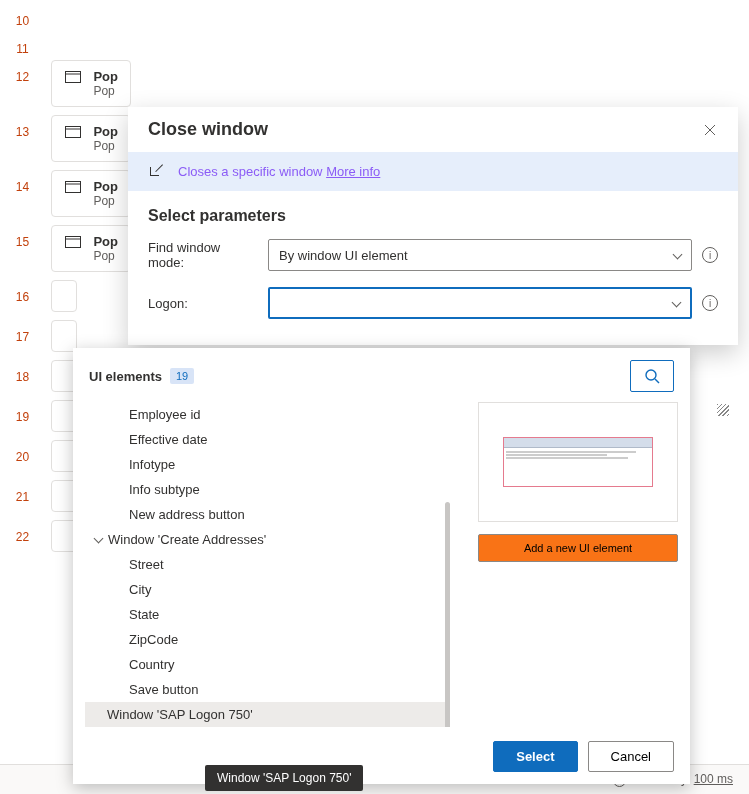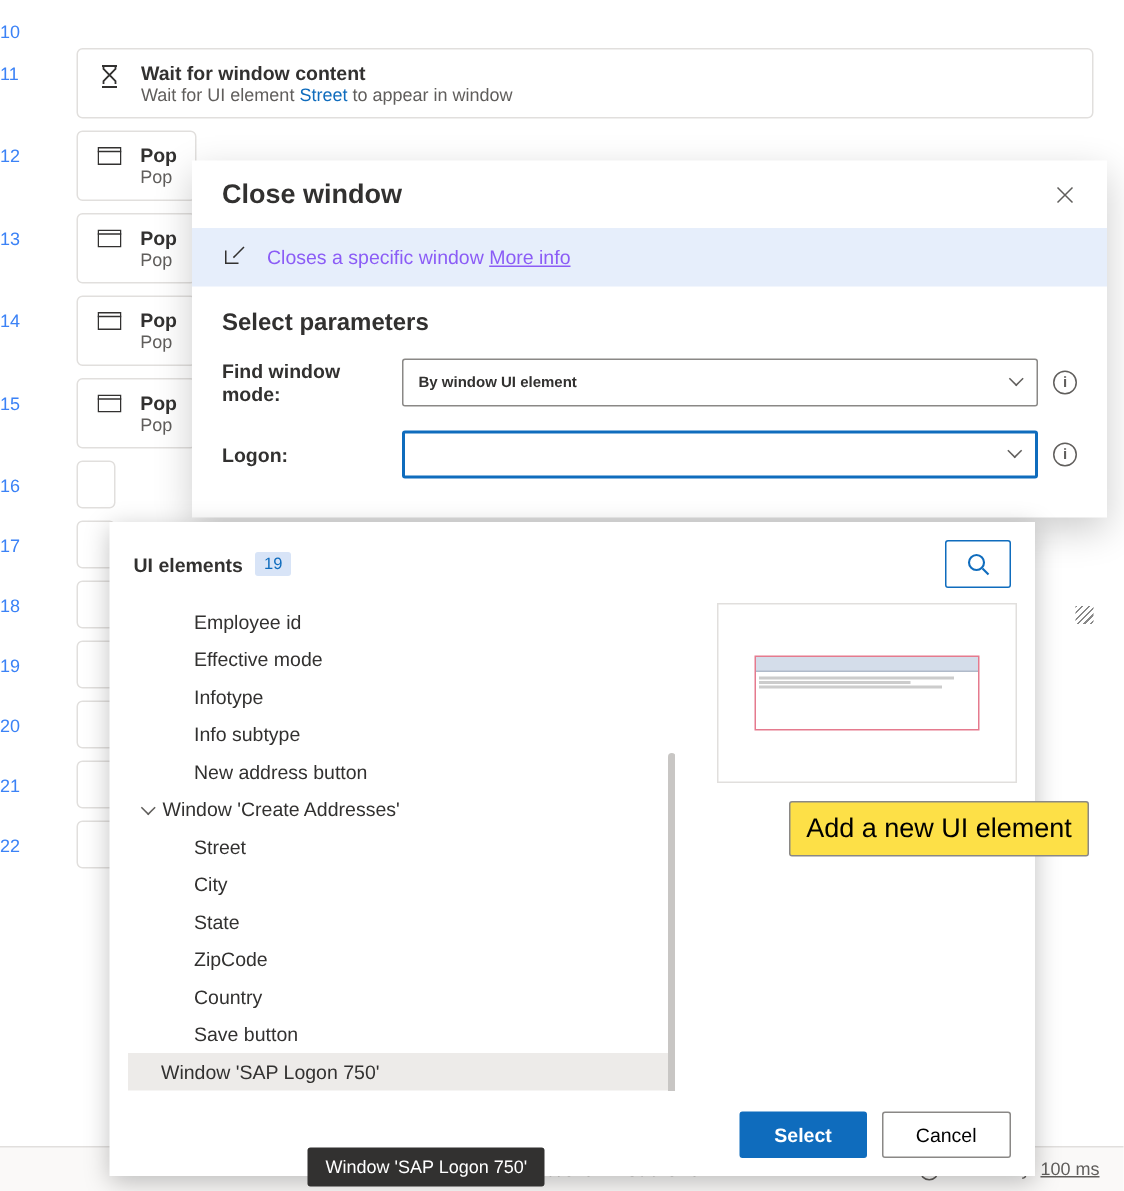--- a/index.html
+++ b/index.html
@@ -1,37 +1,37 @@
 <!DOCTYPE html>
 <html><head>
 <meta charset="utf-8">
 <style>
   * { box-sizing: border-box; margin: 0; padding: 0; }
   body { font-family: "Segoe UI", Arial, sans-serif; font-size: 13px; color: #323130; background: #fff; width: 749px; height: 794px; overflow: hidden; position: relative; }
   
   .step-row { display: flex; align-items: flex-start; padding: 0; }
-  .step-num { width: 45px; text-align: left; color: #3b82f6; font-size: 12px; padding-top: 14px; }
+  .step-num { width: 45px; text-align: center; color: #c2410c; font-size: 12px; padding-top: 14px; }
   .step-card { flex: 1; border: 1px solid #e1dfdd; border-radius: 4px; margin: 4px 20px 4px 6px; padding: 8px 12px; display: flex; align-items: flex-start; gap: 12px; background: #fff; }
   .step-icon { width: 18px; display: flex; justify-content: center; padding-top: 2px; }
   .step-text .title { font-weight: 600; font-size: 13px; color: #323130; }
   .step-text .sub { font-size: 12px; color: #605e5c; }
   .step-text .sub .link { color: #0f6cbd; }
   
   .dialog { position: absolute; left: 128px; top: 107px; width: 610px; background: #fff; box-shadow: 0 8px 24px rgba(0,0,0,0.2); z-index: 50; padding-bottom: 18px; }
   .dialog-header { display: flex; justify-content: space-between; align-items: center; padding: 12px 20px; }
   .dialog-title { font-size: 18px; font-weight: 600; color: #323130; }
   .close-x { width: 16px; height: 16px; cursor: pointer; display:flex; align-items:center; justify-content:center; color:#605e5c; }
   .info-banner { background: #e6eefb; padding: 12px 20px; display: flex; align-items: center; gap: 16px; }
   .info-banner .desc { font-size: 13px; color: #8b5cf6; }
   .info-banner .more { text-decoration: underline; }
   .section-title { font-size: 16px; font-weight: 600; padding: 16px 20px 6px; }
   
-  .form-row { display: flex; align-items: center; padding: 8px 20px; gap: 10px; font-weight: bold; }
+  .form-row { display: flex; align-items: center; padding: 8px 20px; gap: 10px; }
   .form-label { width: 110px; font-size: 13px; color: #323130; }
-  .select { flex: 1; border: 1px solid #8a8886; border-radius: 2px; height: 32px; display: flex; align-items: center; justify-content: space-between; padding: 0 10px; font-size: 10px; background: #fff; cursor: pointer; }
+  .select { flex: 1; border: 1px solid #8a8886; border-radius: 2px; height: 32px; display: flex; align-items: center; justify-content: space-between; padding: 0 10px; font-size: 13px; background: #fff; cursor: pointer; }
   .select.active { border: 2px solid #0f6cbd; }
   .info-icon { width: 16px; height: 16px; border: 1px solid #605e5c; border-radius: 50%; display: flex; align-items: center; justify-content: center; font-size: 10px; color: #605e5c; cursor: pointer; flex-shrink:0; }
   
   .dropdown { position: absolute; left: 73px; top: 348px; width: 617px; background: #fff; box-shadow: 0 4px 16px rgba(0,0,0,0.25); z-index: 60; padding: 12px 0; }
   .dd-header { display: flex; align-items: center; justify-content: space-between; padding: 0 16px 10px; gap: 10px; }
   .dd-title-group { display: flex; align-items: center; gap: 8px; }
   .dd-title { font-weight: 600; font-size: 13px; }
   .dd-badge { background: #d8e4f7; color: #0f6cbd; padding: 2px 6px; font-size: 11px; border-radius: 2px; }
   .search-btn { width: 44px; height: 32px; border: 1px solid #0f6cbd; border-radius: 2px; background: #fff; display: flex; align-items: center; justify-content: center; cursor: pointer; color:#0f6cbd; }
   .dd-body { display: flex; padding: 0 12px; gap: 28px; }
@@ -40,21 +40,21 @@
   .tree-item { padding: 5px 8px 5px 44px; font-size: 13px; cursor: pointer; }
   .tree-item.group { padding-left: 10px; display: flex; gap: 6px; }
   .tree-item.child { padding-left: 44px; }
   .tree-item.hover { background: #edebe9; padding-left: 22px; }
   .preview { width: 200px; }
   .preview-box { border: 1px solid #e1dfdd; height: 120px; display:flex; align-items:center; justify-content:center; padding: 6px; margin-bottom: 12px; }
   .thumb { width: 150px; height: 50px; border: 1px solid #e57a8e; background: #fff; position:relative; }
   .thumb-top { height:10px; background:#d4ddea; border-bottom:1px solid #b0bac9; }
   .thumb-lines { padding:2px; }
   .thumb-line { height:2px; background:#ccc; margin:1px 0; width:90%; }
-  .add-btn { width: 100%; border: 1px solid #8a8886; background: #fde047; padding: 7px; font-size: 18px; cursor: pointer; border-radius: 2px; margin-left: 48px; }
+  .add-btn { width: 100%; border: 1px solid #8a8886; background: #f97316; padding: 7px; font-size: 11px; cursor: pointer; border-radius: 2px; }
   .dd-footer { display: flex; justify-content: flex-end; gap: 10px; padding: 14px 16px 0; }
   .btn { padding: 7px 22px; font-size: 13px; border-radius: 2px; cursor: pointer; border: 1px solid #8a8886; background: #fff; }
   .btn.primary { background: #0f6cbd; border-color: #0f6cbd; color: #fff; font-weight:600; }
   
   .grip { position:absolute; right:9px; bottom:4px; width:12px; height:12px; background: repeating-linear-gradient(135deg, #888 0, #888 1px, transparent 1px, transparent 3px); z-index:51;}
   .grip-wrap { position:absolute; left:128px; top:107px; width:610px; height:313px; pointer-events:none; }
 
   .tooltip { position: absolute; left: 205px; top: 765px; background: #323130; color: #fff; padding: 6px 12px; font-size: 12px; border-radius: 2px; z-index: 70; }
   
   .status-bar { position: absolute; bottom: 0; left: 0; right: 0; height: 30px; display: flex; align-items: center; justify-content: flex-start; padding: 0 16px; gap: 28px; font-size: 12px; color: #605e5c; border-top: 1px solid #e1dfdd; background:#faf9f8;}
@@ -73,31 +73,20 @@
 </style>
 </head>
 <body>
 
 <div class="steps cut-cards">
   <div class="step-row">
     <div class="step-num">10</div>
   </div>
   <div class="step-row">
     <div class="step-num">11</div>
-    <div class="step-card">
-      <div class="step-icon">
-          <svg width="14" height="16" viewBox="0 0 14 16">
-            <path d="M2 1 h10 M2 15 h10 M3 1 v2 l4 4 l-4 4 v2 M11 1 v2 l-4 4 l4 4 v2" fill="none" stroke="#323130" stroke-width="1.2"></path>
-          </svg>
-        </div>
-      <div class="step-text">
-        <div class="title">Wait for window content</div>
-        <div class="sub"><span>Wait for UI element </span><span class="link">Street</span><span> to appear in window</span></div>
-      </div>
-    </div>
   </div>
 
   <div class="step-row">
     <div class="step-num">12</div>
     <div class="step-card" style="width:80px; flex:0 0 74px;">
       <div class="step-icon">
           <svg width="16" height="12">
             <rect x="0.5" y="0.5" width="15" height="11" fill="none" stroke="#323130"></rect>
             <line x1="0" y1="3" x2="16" y2="3" stroke="#323130"></line>
           </svg>
@@ -232,21 +221,21 @@
     <div class="search-btn">
       <svg width="16" height="16">
           <circle cx="7" cy="7" r="5" fill="none" stroke="#0f6cbd" stroke-width="1.4"></circle>
           <line x1="11" y1="11" x2="15" y2="15" stroke="#0f6cbd" stroke-width="1.4"></line>
         </svg>
     </div>
   </div>
   <div class="dd-body">
     <div class="tree">
       <div class="tree-item">Employee id</div>
-      <div class="tree-item">Effective mode</div>
+      <div class="tree-item">Effective date</div>
       <div class="tree-item">Infotype</div>
       <div class="tree-item">Info subtype</div>
       <div class="tree-item">New address button</div>
       <div class="tree-item group">
           <span class="chevron-down"></span>
           <span>Window 'Create Addresses'</span>
         </div>
       <div class="tree-item child">Street</div>
       <div class="tree-item child">City</div>
       <div class="tree-item child">State</div>

